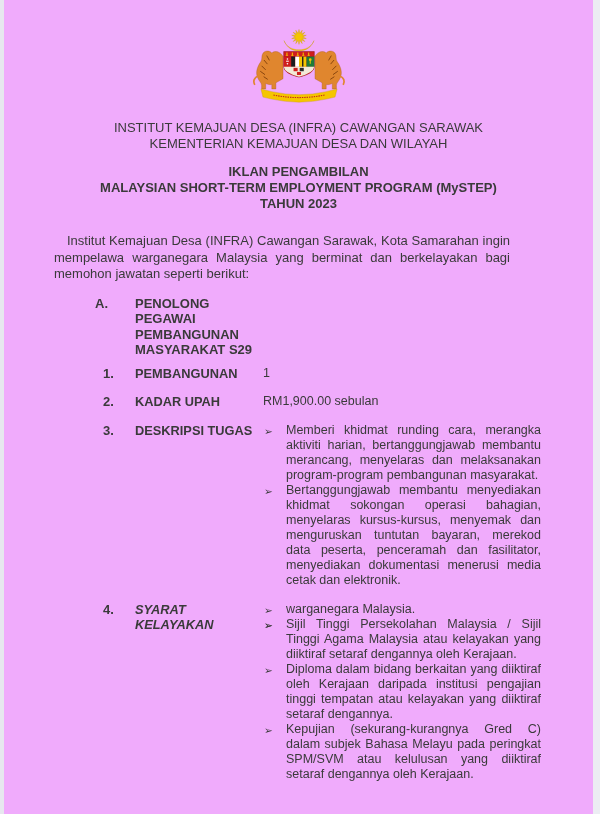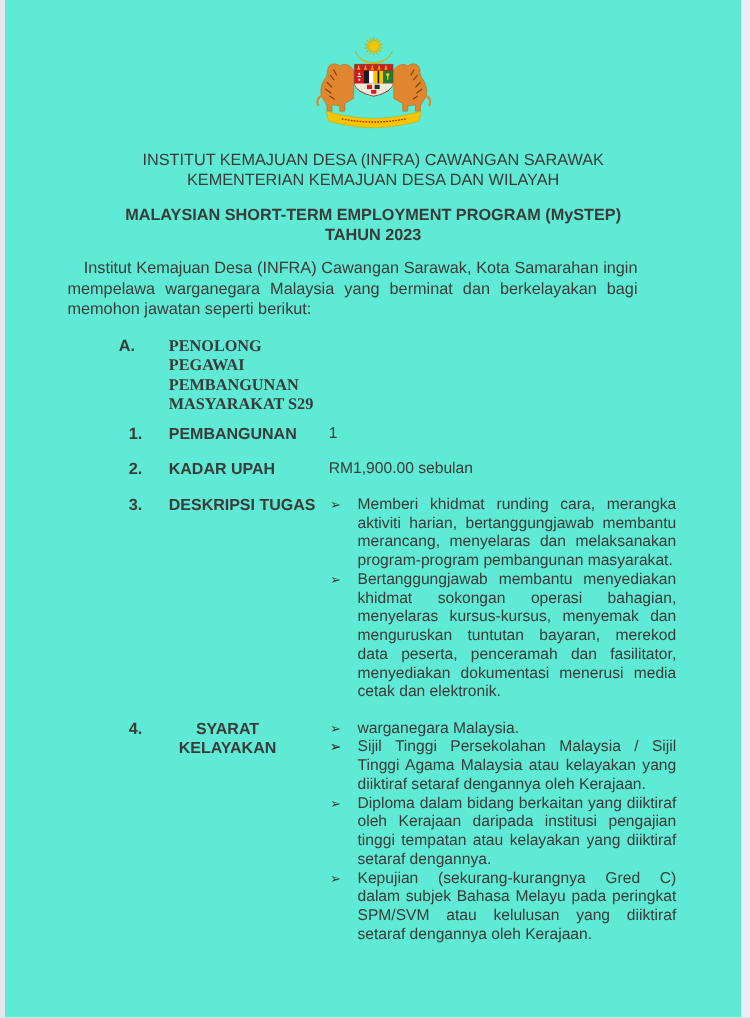--- a/index.html
+++ b/index.html
@@ -1,38 +1,38 @@
 <!DOCTYPE html>
 <html><head>
 <meta charset="utf-8">
 <style>
   html,body{margin:0;padding:0;background:#fff;}
   .page{
-    width:600px;height:814px;box-sizing:border-box;background:#5eead4;
+    width:600px;height:814px;box-sizing:border-box;background:#f0abfc;
     border-left:4px solid #e7e7ef;border-right:7px solid #ecedf3;
     font-family:"Liberation Sans",sans-serif;color:#3a3a3a;overflow:hidden;
   }
   .crest{display:block;margin:25px auto 0;width:102px;height:85px;}
   .c-yellow{fill:#f5c500;stroke:#c09a00;stroke-width:1;}
   .c-red{fill:#cf1d1d;}
   .c-tiger{fill:#e0862e;stroke:#a35a14;stroke-width:1;}
   .org{text-align:center;font-size:13px;line-height:16px;margin-top:10px;}
   .title-block{text-align:center;font-weight:700;font-size:13px;line-height:16px;margin-top:12px;}
-  .intro{margin:10px 83px 0 50px;font-size:13px;line-height:16.5px;text-align:justify;text-indent:13px;}
+  .intro{margin:21px 83px 0 50px;font-size:13px;line-height:16.5px;text-align:justify;text-indent:13px;}
   .rows{margin:13px 0 0 91px;width:446px;}
   .row{display:grid;grid-template-columns:40px 128px 278px;align-items:start;}
   .row-a{margin-bottom:8px;}
   .row-1,.row-2{margin-bottom:13px;}
   .row-3{margin-bottom:14px;}
   .num{font-weight:700;font-size:13px;line-height:15.5px;}
   .row-indent .num{padding-left:8px;}
   .label{font-weight:700;font-size:12.8px;line-height:15.5px;}
-  .label-center{text-align:center;width:94px;}
+  .label-center{width:94px;font-style:italic;}
   .value{font-size:12.5px;line-height:15.5px;}
-  .value-bold{font-weight:700;font-size:13px;line-height:15.5px;font-family:Liberation Serif, serif;}
+  .value-bold{font-weight:700;font-size:13px;line-height:15.5px;}
   ul.bullets{list-style:none;margin:0;padding:0;}
   .bullets li{position:relative;padding-left:23px;text-align:justify;font-size:12.5px;line-height:15px;margin:0;}
   .bullets .marker{
     position:absolute;left:1px;top:1px;font-size:10.5px;color:#3a3a3a;
     font-family:"DejaVu Sans",sans-serif;
   }
 </style>
 </head>
 <body>
 
@@ -98,20 +98,21 @@
     <path class="c-yellow" d="M38,188 L70,196 Q150,214 230,196 L262,188 L256,212 L230,218 Q150,236 70,218 L44,212 Z"></path>
     <path d="M75,206 Q150,221 225,206" fill="none" stroke="#c22020" stroke-width="3.2" stroke-dasharray="4 3"></path>
   </svg>
 
   <div class="org">
     <div>INSTITUT KEMAJUAN DESA (INFRA) CAWANGAN SARAWAK</div>
     <div>KEMENTERIAN KEMAJUAN DESA DAN WILAYAH</div>
   </div>
 
   <div class="title-block">
+    <div>IKLAN PENGAMBILAN</div>
     <div>MALAYSIAN SHORT-TERM EMPLOYMENT PROGRAM (MySTEP)</div>
     <div>TAHUN 2023</div>
   </div>
 
   <p class="intro">Institut Kemajuan Desa (INFRA) Cawangan Sarawak, Kota Samarahan ingin mempelawa warganegara Malaysia yang berminat dan berkelayakan bagi memohon jawatan seperti berikut:</p>
 
   <div class="rows">
 
     <div class="row row-a">
       <div class="num">A.</div>

